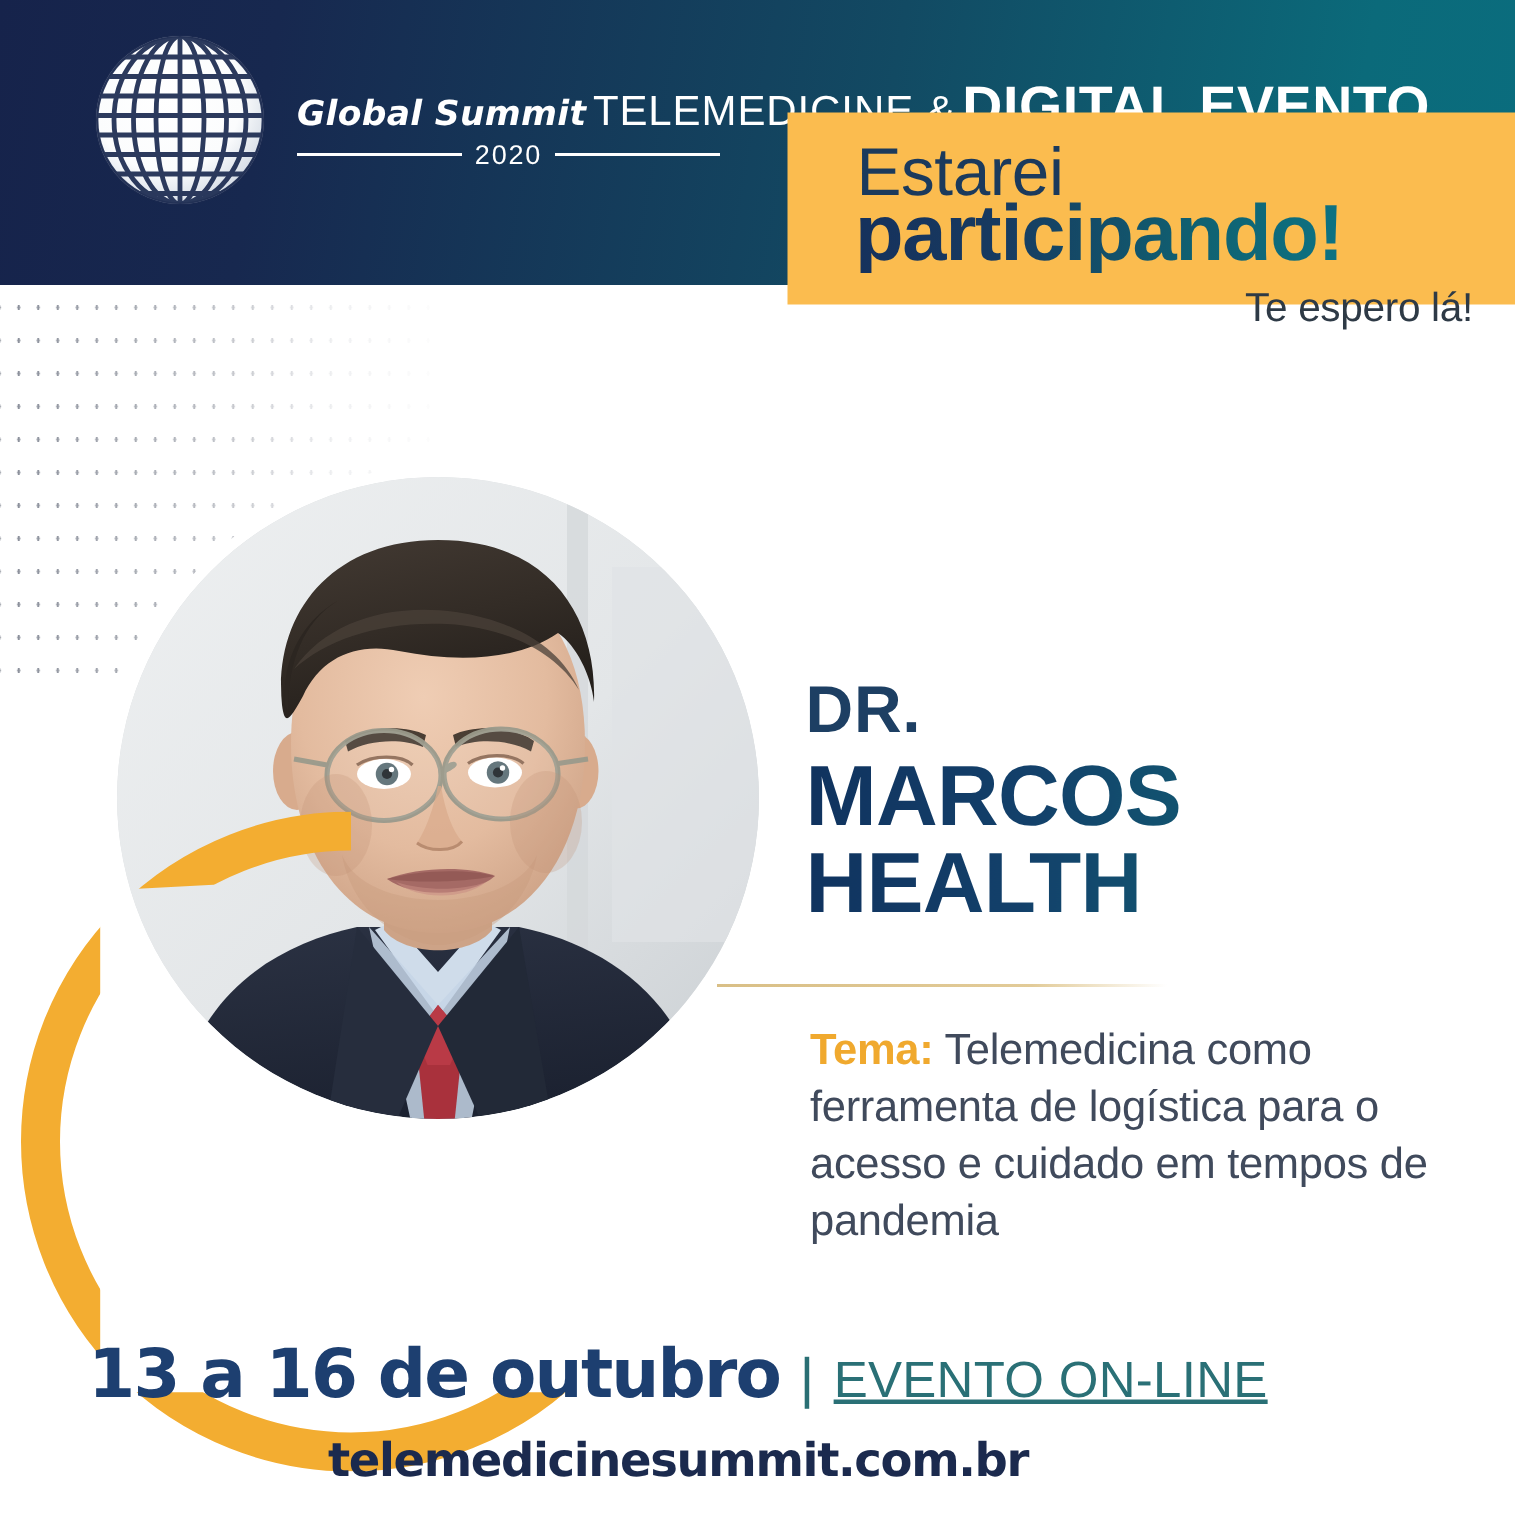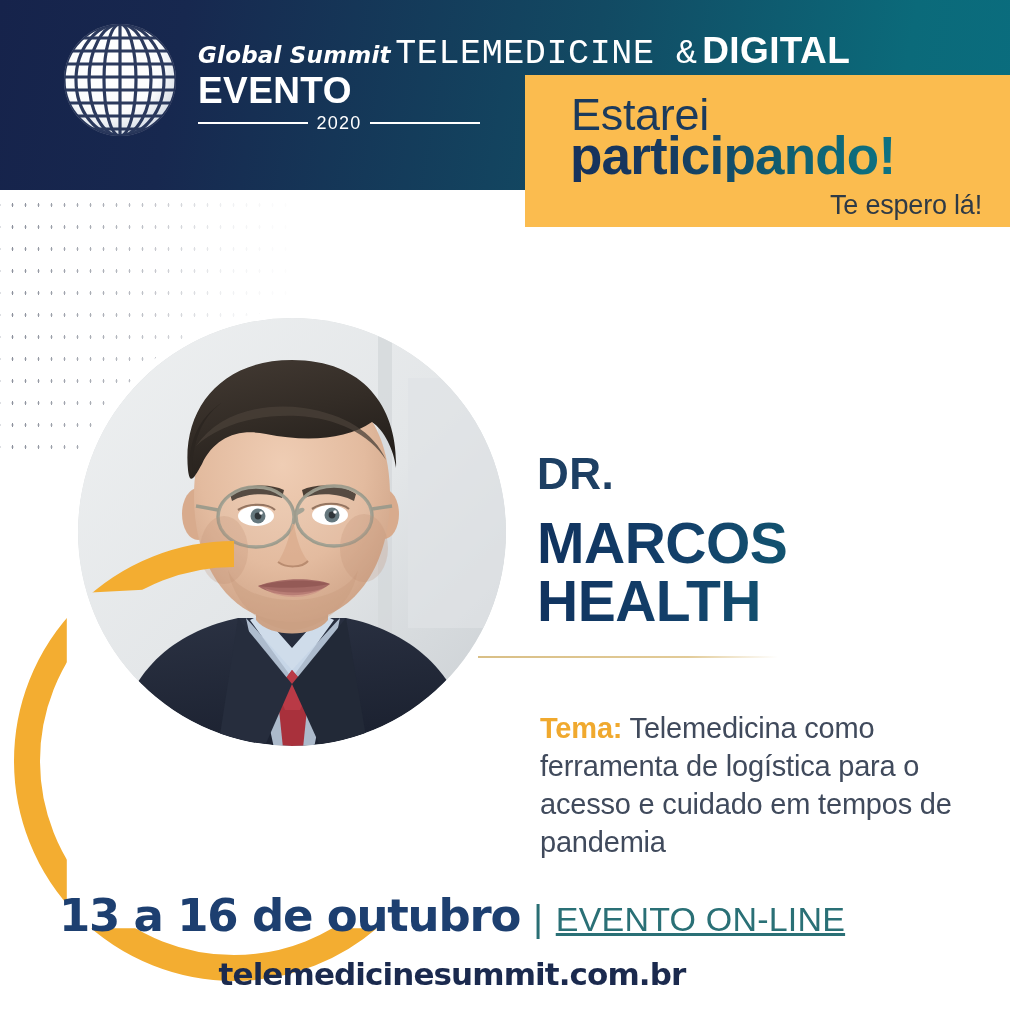--- a/index.html
+++ b/index.html
@@ -68,23 +68,23 @@
     font-family: "DejaVu Sans", sans-serif;
     font-style: italic;
     font-weight: bold;
     font-size: 23px;
     color: #ffffff;
     letter-spacing: 0.2px;
     line-height: 1;
     margin-bottom: 3px;
   }
   .logo-line2 {
-    font-family: Liberation Mono, monospace;
-    font-weight: normal;
-    font-size: 35px;
+    font-family: Liberation Sans, sans-serif;
+    font-weight: normal;
+    font-size: 28px;
     color: #ffffff;
     letter-spacing: 0.6px;
     line-height: 1.03;
   }
   .logo-line3 {
     font-family: "Liberation Sans", sans-serif;
     font-weight: bold;
     font-size: 37px;
     color: #ffffff;
     letter-spacing: 0.4px;
@@ -110,21 +110,21 @@
     letter-spacing: 1.2px;
     line-height: 1;
   }
 
   
   .banner {
     position: absolute;
     left: 525px;
     top: 75px;
     width: 485px;
-    height: 152px;
+    height: 128px;
     background: #fbbc4f;
   }
   .banner-l1 {
     position: absolute;
     left: 46px;
     top: 17px;
     font-size: 45px;
     font-weight: normal;
     color: #1b3a5c;
     line-height: 1;
@@ -194,21 +194,21 @@
     font-weight: bold;
     color: #1d3f63;
     line-height: 1;
     letter-spacing: 0.5px;
   }
   .name-main {
     font-size: 57px;
     font-weight: bold;
     line-height: 1.02;
     letter-spacing: -0.5px;
-    margin-top: 18px;
+    margin-top: 6px;
     background: linear-gradient(95deg, #10325e 0%, #13406a 32%, #116374 72%, #0e7a88 100%);
     -webkit-background-clip: text;
     background-clip: text;
     color: transparent;
     -webkit-text-fill-color: transparent;
   }
   .name-main .nm-line { display: block; }
 
   .name-divider {
     position: absolute;
@@ -222,21 +222,20 @@
   
   .theme-block {
     position: absolute;
     left: 540px;
     top: 682px;
     width: 425px;
     font-size: 29px;
     line-height: 1.31;
     color: #404a5c;
     letter-spacing: -0.2px;
-    margin-top: 28px;
   }
   .theme-label {
     font-weight: bold;
     color: #f0a92e;
   }
 
   
   .footer {
     position: absolute;
     left: 0;

